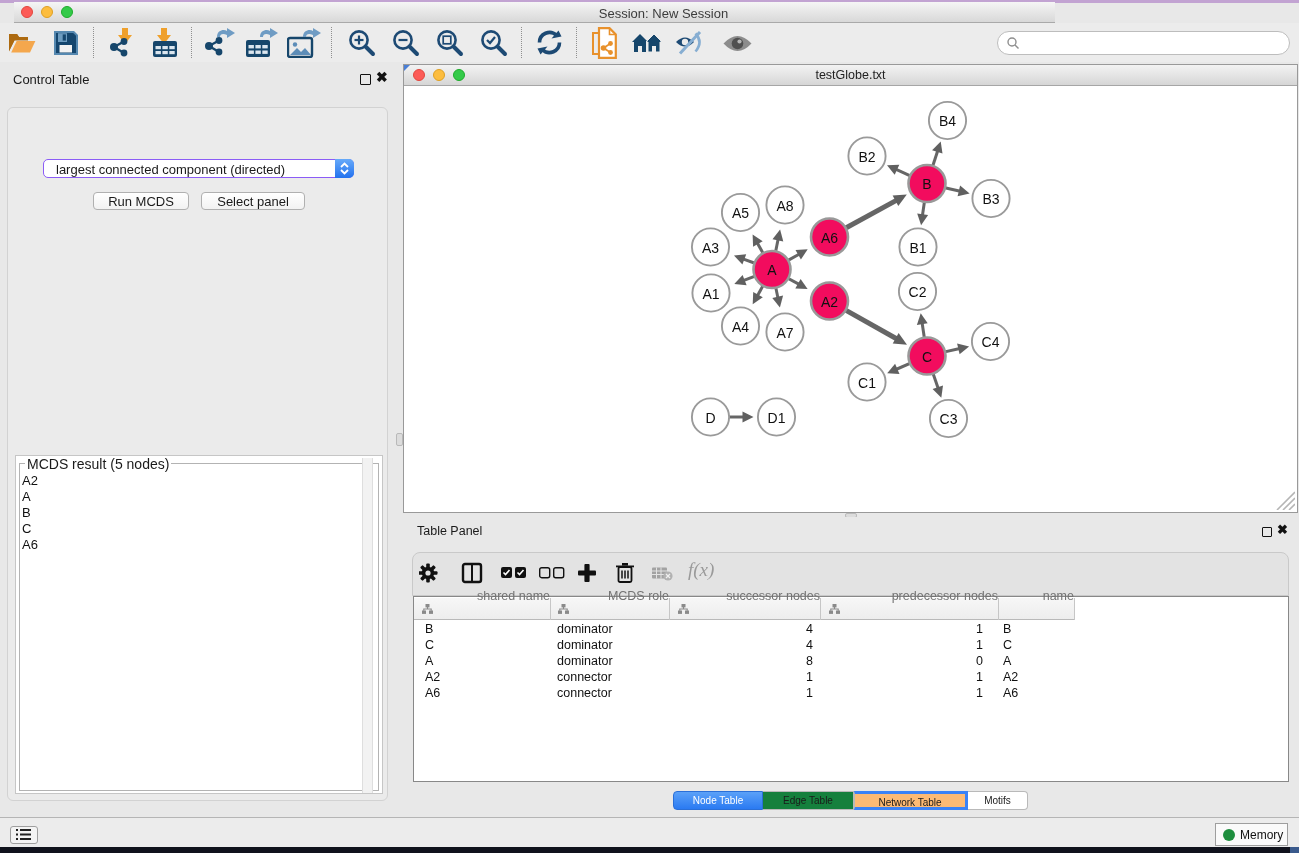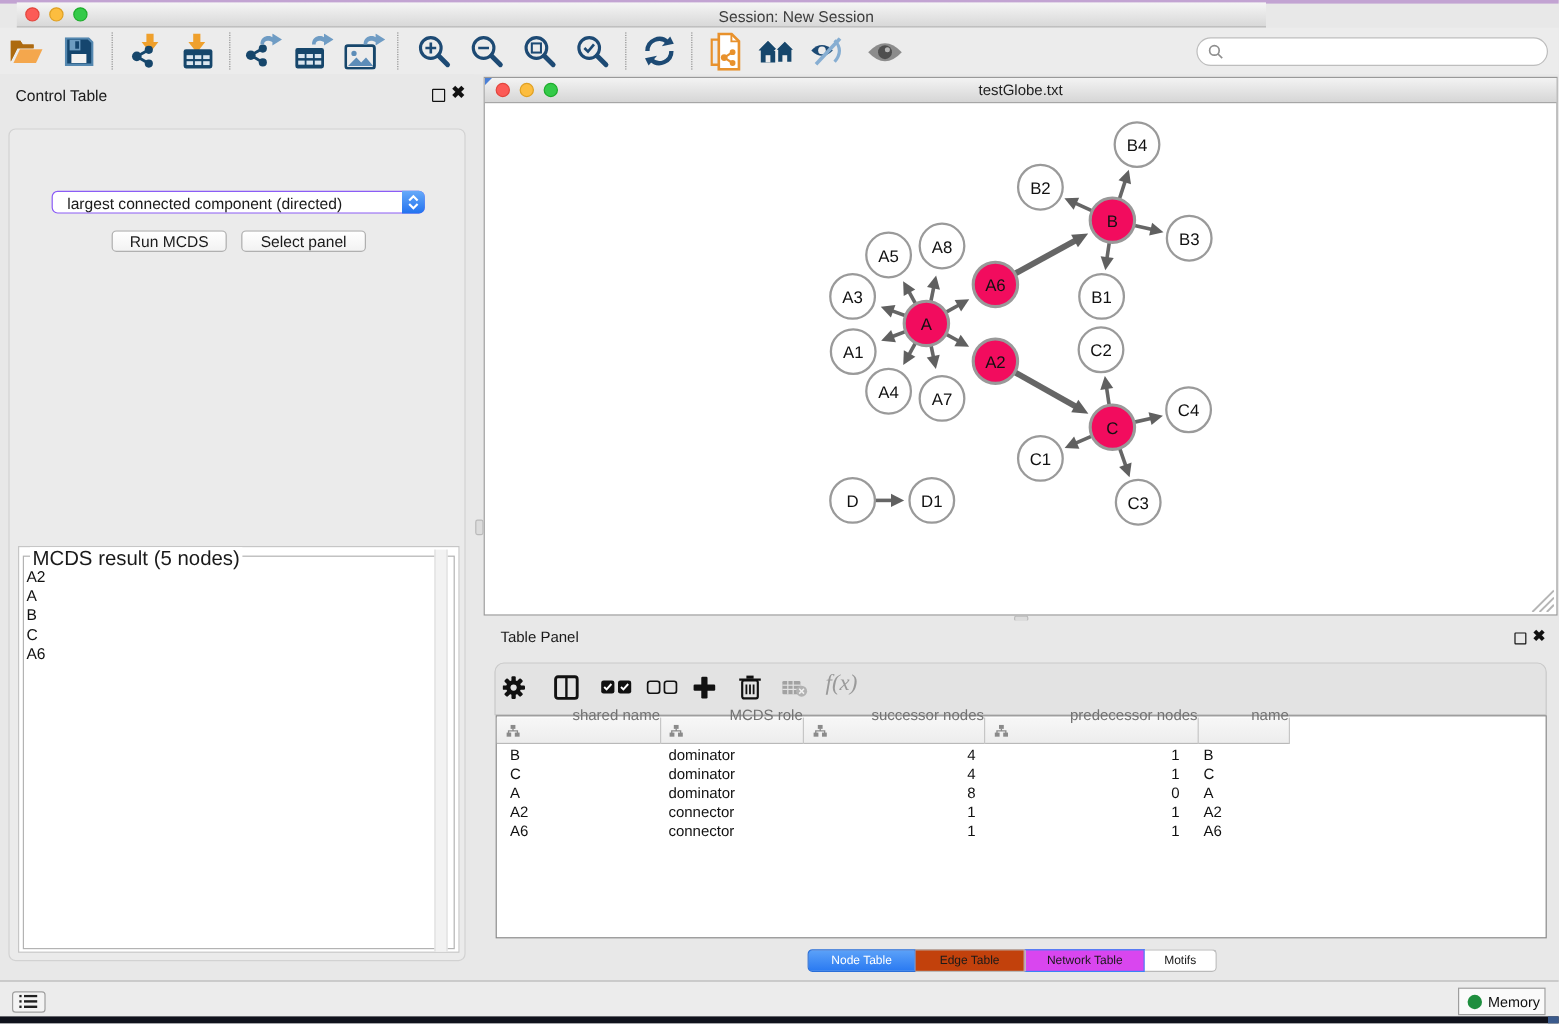--- a/index.html
+++ b/index.html
@@ -179,21 +179,21 @@
           <path d="M6 11 L9.5 14.5 L13 11" fill="none" stroke="#fff" stroke-width="1.8"></path>
         </svg>
     </div>
   </div>
 
   <div class="abs" style="left:93px;top:130px;width:96px;height:18px;background:linear-gradient(#ffffff,#f2f2f2);border:1px solid #b0b0b0;border-radius:4px;text-align:center;font-size:13px;line-height:17px;color:#1a1a1a">Run MCDS</div>
   <div class="abs" style="left:201px;top:130px;width:104px;height:18px;background:linear-gradient(#ffffff,#f2f2f2);border:1px solid #b0b0b0;border-radius:4px;text-align:center;font-size:13px;line-height:17px;color:#1a1a1a">Select panel</div>
 
   <div class="abs" style="left:15px;top:393px;width:368px;height:339px;background:#fff;border:1px solid #c6c6c6">
     <div class="abs" style="left:3px;top:7px;width:360px;height:328px;border:1px solid #b3b3b3"></div>
-    <div class="abs" style="left:9px;top:0;font-size:17px;color:#1a1a1a;background:#fff;padding:0 2px">MCDS result (5 nodes)</div>
+    <div class="abs" style="left:9px;top:0;font-size:14px;color:#1a1a1a;background:#fff;padding:0 2px">MCDS result (5 nodes)</div>
     <div class="abs" style="left:6px;top:17px;font-size:13px;color:#111;line-height:16px">A2<br>A<br>B<br>C<br>A6</div>
     <div class="abs" style="left:346px;top:2px;width:11px;height:335px;background:#f2f2f2;border-left:1px solid #dedede;border-right:1px solid #dedede"></div>
   </div>
 </div>
 
 <div class="abs" style="left:396px;top:433px;width:7px;height:13px;background:#dcdcdc;border:1px solid #b9b9b9;border-radius:2px"></div>
 
 <div class="abs" style="left:403px;top:64px;width:895px;height:449px;border:1px solid #999;background:#fff">
   <div class="abs" style="left:0;top:0;width:893px;height:21px;background:linear-gradient(#f3f3f3,#d6d6d6);border-bottom:1px solid #a6a6a6">
     <svg class="abs" style="left:0;top:0" width="6" height="6">
@@ -386,22 +386,22 @@
   </svg>
 
   <div class="abs rowtxt" style="left:25px;top:104px">B<br>C<br>A<br>A2<br>A6</div>
   <div class="abs rowtxt" style="left:157px;top:104px">dominator<br>dominator<br>dominator<br>connector<br>connector</div>
   <div class="abs rowtxt" style="left:320px;top:104px;width:93px;text-align:right">4<br>4<br>8<br>1<br>1</div>
   <div class="abs rowtxt" style="left:490px;top:104px;width:93px;text-align:right">1<br>1<br>0<br>1<br>1</div>
   <div class="abs rowtxt" style="left:603px;top:104px">B<br>C<br>A<br>A2<br>A6</div>
 
   <div class="abs" style="left:273px;top:274px;height:19px;display:flex;font-size:10px">
     <div style="width:90px;background:linear-gradient(#5ba1f8,#2a7af2);border:1px solid #2a6fd8;border-radius:4px 0 0 4px;text-align:center;line-height:18px;color:#fff">Node Table</div>
-    <div style="width:91px;background:#c2410c;border:1px solid #b9b9b9;border-left:none;text-align:center;line-height:18px;color:#1a1a1a">Edge Table</div>
-    <div style="width:100px;background:#d946ef;border:1px solid #3b82f6;border-left:1px solid #b9b9b9;text-align:center;line-height:18px;color:#1a1a1a">Network Table</div>
+    <div style="width:91px;background:#15803d;border:1px solid #b9b9b9;border-left:none;text-align:center;line-height:18px;color:#1a1a1a">Edge Table</div>
+    <div style="width:114px;background:#fdba74;border:3px solid #3b82f6;border-left:1px solid #b9b9b9;text-align:center;line-height:18px;color:#1a1a1a">Network Table</div>
     <div style="width:60px;background:#fff;border:1px solid #b9b9b9;border-left:none;border-radius:0 4px 4px 0;text-align:center;line-height:18px;color:#1a1a1a">Motifs</div>
   </div>
 </div>
 
 <div class="abs" style="left:0;top:817px;width:1299px;height:30px;background:#ececec;border-top:1px solid #b5b5b5">
   <div class="abs" style="left:10px;top:8px;width:28px;height:18px;background:#f4f4f4;border:1px solid #9f9f9f;border-radius:3px">
     <svg width="16" height="12" style="position:absolute;left:5px;top:2px">
       <g fill="#222">
           <rect x="0" y="0" width="2" height="2"></rect>
           <rect x="0" y="4.5" width="2" height="2"></rect>

